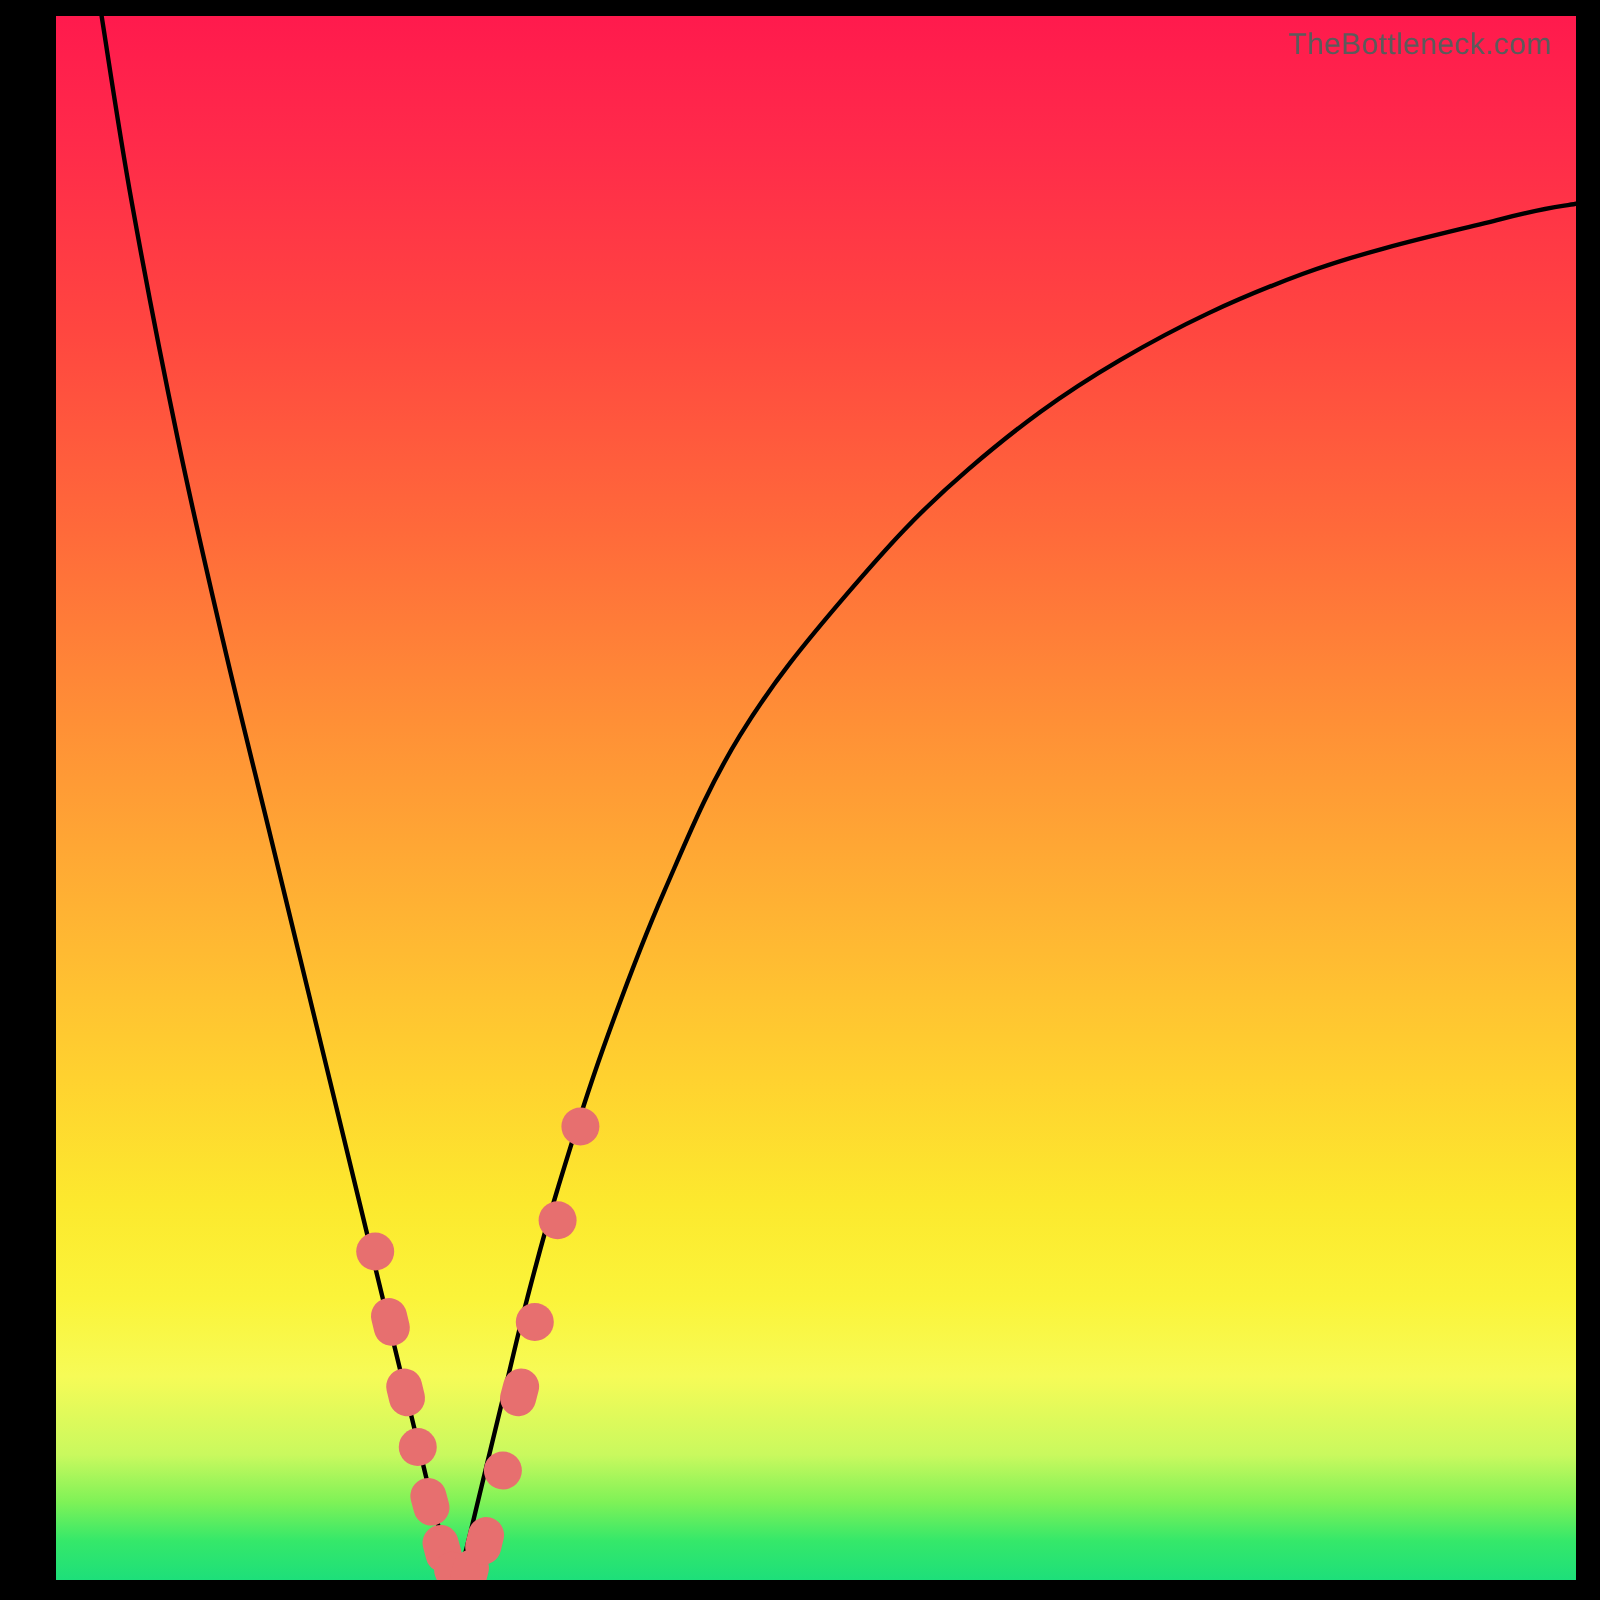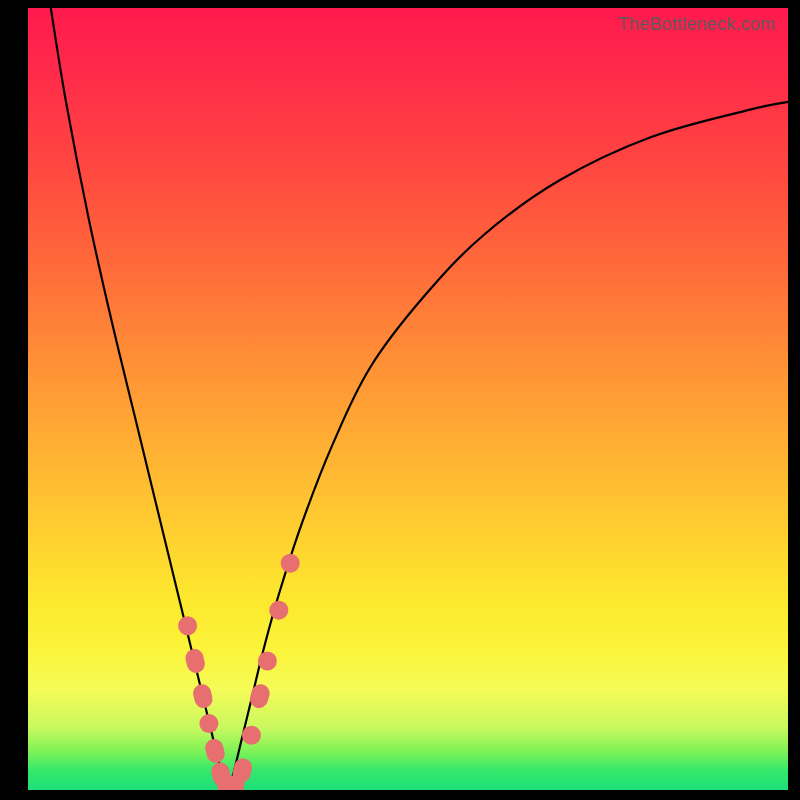--- a/index.html
+++ b/index.html
@@ -40,21 +40,21 @@
       #7ff257 95%,
       #35e86a 97.5%,
       #1ddf7a 100%
     );
   }
   .watermark {
     position: absolute;
     top: 6px;
     right: 12px;
     color: #5b5b5b;
-    font-size: 18px;
+    font-size: 15px;
     font-weight: 500;
     letter-spacing: 0.2px;
     user-select: none;
   }
   svg.curves {
     position: absolute;
     left: 0;
     top: 0;
     width: 760px;
     height: 782px;

